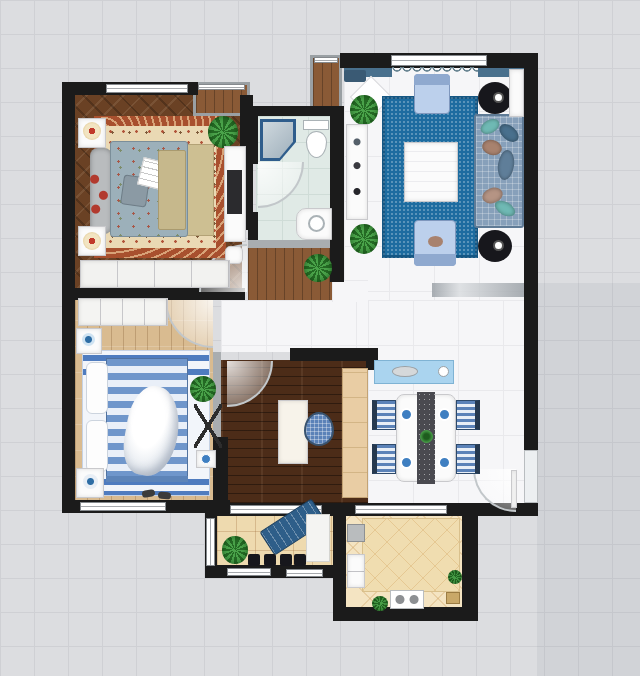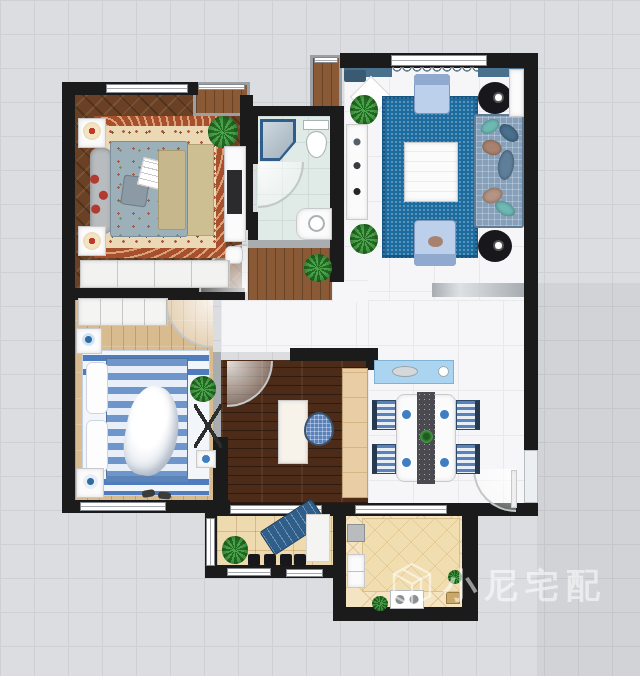--- a/index.html
+++ b/index.html
@@ -242,21 +242,13 @@
   <div class="stool" style="left:294px;top:554px;width:12px;height:12px"></div>
 
   <div class="abs counter" style="left: 362px; top: 518px; width: 98px; height: 74px; background-color: rgb(240, 221, 176);"></div>
   <div class="abs" style="left:347px;top:524px;width:18px;height:18px;background:#b9bcbe;border:1px solid #8d9093"></div>
   <div class="white-furn" style="left:347px;top:554px;width:18px;height:34px;background-image:linear-gradient(#c2c2c6 0,#c2c2c6 0);background-size:100% 1px;background-position:0 16px;background-repeat:no-repeat"></div>
   <div class="abs" style="left:390px;top:590px;width:34px;height:19px;background:#fff;border:1px solid #b9bdc0;background-image:radial-gradient(circle at 28% 50%,#8d9093 4px,transparent 5px),radial-gradient(circle at 72% 50%,#8d9093 4px,transparent 5px)"></div>
   <div class="plant" style="left:372px;top:596px;width:16px;height:15px"></div>
   <div class="abs" style="left:446px;top:592px;width:14px;height:12px;background:#c9a868;border:1px solid #9b7c43"></div>
   <div class="plant" style="left:448px;top:570px;width:14px;height:14px"></div>
 
-  <div class="wm">
-    <svg width="42" height="46" viewBox="0 0 42 46" fill="none" stroke="currentColor" stroke-width="2.4">
-      <path d="M21 2 L39 12 L39 34 L21 44 L3 34 L3 12 Z"></path>
-      <path d="M3 12 L21 22 L39 12 M21 22 L21 44"></path>
-      <path d="M12 7.5 L30 17.5 L30 28"></path>
-    </svg>
-    <div class="wm-text">小尼宅配</div>
-  </div>
 </div>
 
 </body></html>

